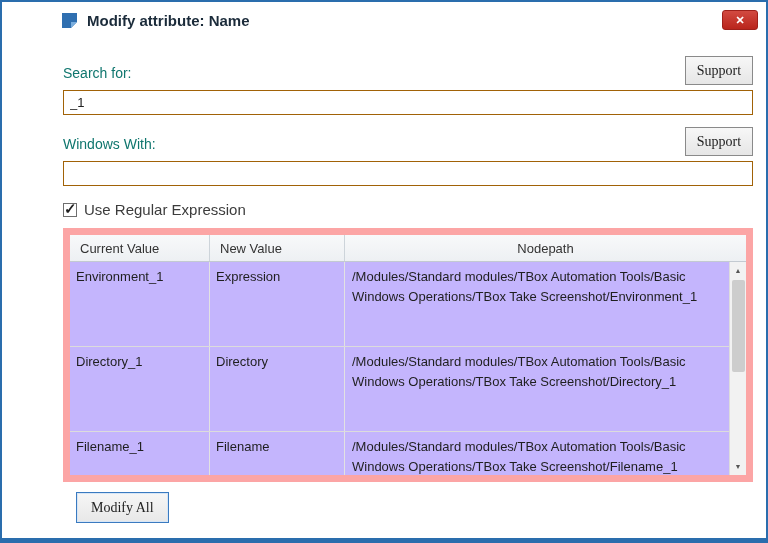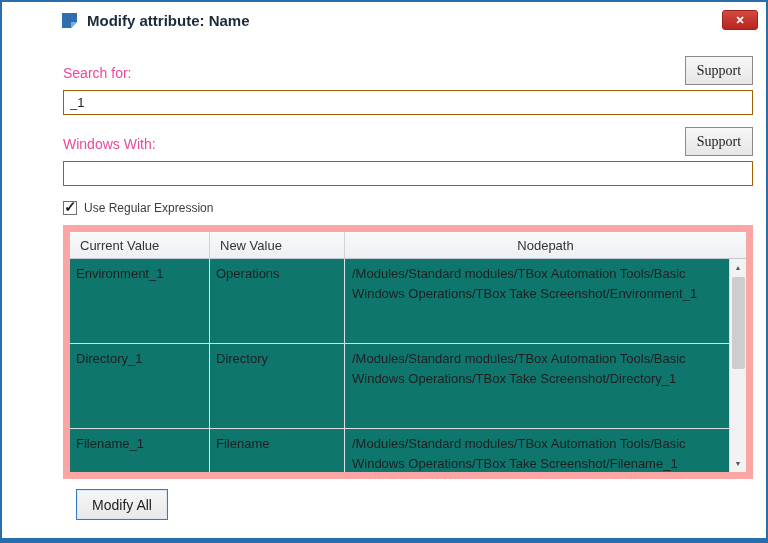--- a/index.html
+++ b/index.html
@@ -25,21 +25,21 @@
     background: linear-gradient(#d24a41,#b9251c);
     border: 1px solid #9e201a; border-radius: 3px;
     color: #fff; display: flex; align-items: center; justify-content: center;
     font-size: 11px; font-weight: 700; cursor: pointer;
   }
 
   .content { padding: 6px 13px 0 13px; }
 
   
   .field-head { display: flex; align-items: flex-end; justify-content: space-between; margin-top: 12px; }
-  .field-label { font-size: 14px; color: #ec4899; padding-bottom: 4px; }
+  .field-label { font-size: 14px; color: #0f766e; padding-bottom: 4px; }
   .support-btn {
     width: 68px; height: 29px;
     background: linear-gradient(#f7f7f7,#e6e6e6);
     border: 1px solid #8a8a8a;
     font-family: Liberation Serif, serif;
     font-size: 14px; color: #222; cursor: pointer;
   }
   .text-input {
     display: block; width: 100%; height: 25px; margin-top: 5px;
     border: 1px solid #a16207; padding: 2px 6px;
@@ -50,34 +50,34 @@
   .check-row { display: flex; align-items: center; gap: 7px; margin-top: 15px; }
   .checkbox {
     width: 14px; height: 14px; border: 1px solid #6e6e6e; background: #fff;
     position: relative; cursor: pointer; flex: 0 0 auto;
   }
   .checkbox[data-checked="true"]::after {
     content: "\2713";
     position: absolute; top: -4px; left: 0px;
     font-size: 15px; font-weight: 700; color: #1f1f1f;
   }
-  .check-label { font-size: 12px; color: #3c3c3c; }
+  .check-label { font-size: 15px; color: #3c3c3c; }
 
   
   .table { margin-top: 10px; border: 7px solid #fca5a5; }
   .thead {
     display: grid; grid-template-columns: 140px 135px 1fr;
     height: 27px; align-items: stretch;
     background: linear-gradient(#f8f9fa,#edf0f3);
     border-bottom: 1px solid #c3cad1;
     font-size: 13px; color: #333;
   }
   .th { display: flex; align-items: center; padding: 0 10px; border-right: 1px solid #cdd4da; cursor: pointer; }
   .th:last-child { border-right: none; justify-content: center; }
-  .tbody { display: flex; height: 213px; overflow: hidden; background: #0f766e; justify-content: center; }
+  .tbody { display: flex; height: 213px; overflow: hidden; background: #c4b5fd; justify-content: center; }
   .rows { flex: 1 1 auto; }
   .row {
     display: grid; grid-template-columns: 140px 135px 1fr;
     min-height: 85px; border-bottom: 1px solid #dcdcdc;
     font-size: 13px; color: #1f1f1f; cursor: default;
   }
   .td { padding: 5px 6px; border-right: 1px solid #e2e2e2; line-height: 1.5; overflow: hidden; }
   .td:last-child { border-right: none; padding-left: 7px; padding-right: 14px; }
 
   
@@ -91,21 +91,21 @@
   }
   .scroll-spacer { flex: 1 1 auto; width: 100%; }
   .scroll-thumb { width: 13px; height: 92px; background: #cdcdcd; border-radius: 2px; margin-top: 1px; cursor: grab; }
 
   
   .footer { display: flex; gap: 15px; padding: 10px 13px; }
   .btn {
     min-width: 92px; height: 31px; padding: 0 14px;
     background: linear-gradient(#f6f6f6,#e8e8e8);
     border: 1px solid #8a8a8a;
-    font-family: Liberation Sans, sans-serif;
+    font-family: Liberation Serif, serif;
     font-size: 14px; color: #222; cursor: pointer;
   }
   .btn.primary { border: 1px solid #3a7ac0; box-shadow: inset 0 0 0 1px #d7e6f6; }
 </style>
 </head>
 <body>
 
 <div class="window">
 
   <div class="titlebar">
@@ -142,21 +142,21 @@
       <div class="thead">
         <div class="th">Current Value</div>
         <div class="th">New Value</div>
         <div class="th">Nodepath</div>
       </div>
       <div class="tbody">
         <div class="rows">
 
           <div class="row">
             <div class="td">Environment_1</div>
-            <div class="td">Operations</div>
+            <div class="td">Expression</div>
             <div class="td">/Modules/Standard modules/TBox Automation Tools/Basic Windows Operations/TBox Take Screenshot/Environment_1</div>
           </div>
 
           <div class="row">
             <div class="td">Directory_1</div>
             <div class="td">Directory</div>
             <div class="td">/Modules/Standard modules/TBox Automation Tools/Basic Windows Operations/TBox Take Screenshot/Directory_1</div>
           </div>
 
           <div class="row">

